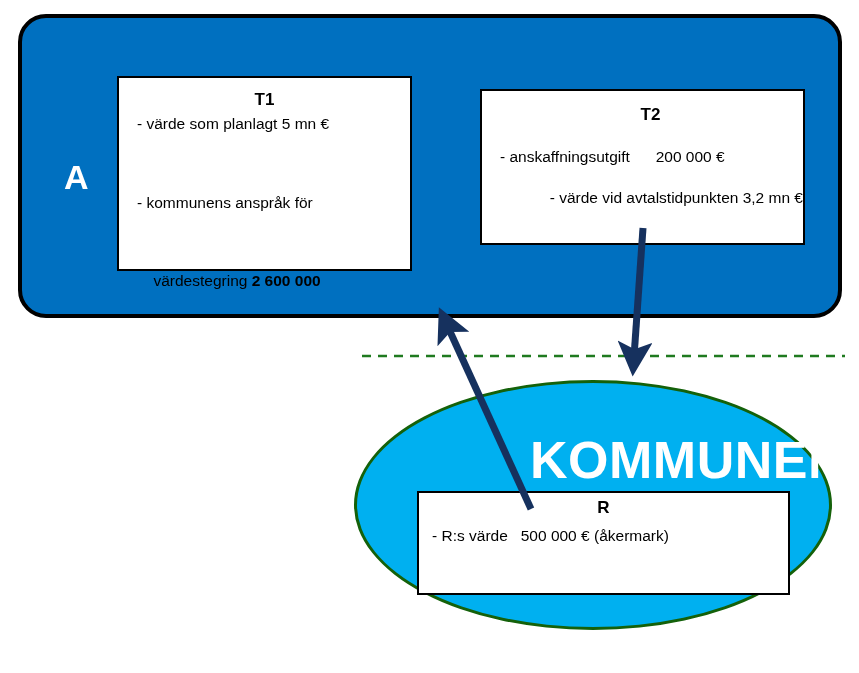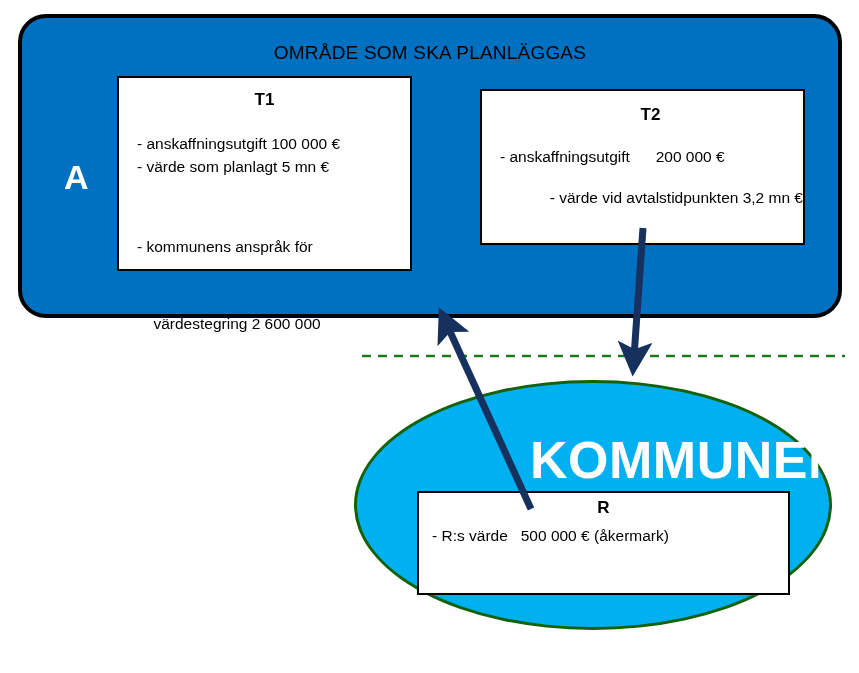--- a/index.html
+++ b/index.html
@@ -69,21 +69,21 @@
     font-weight: bold;
     color: #000000;
   }
   .box-line {
     font-size: 15.5px;
     color: #000000;
     line-height: 1.25;
     white-space: pre;
   }
   .box-line .bold {
-    font-weight: normal;
+    font-weight: bold;
     text-align: center;
   }
 
   
   .box-t1 {
     left: 117px;
     top: 76px;
     width: 295px;
     height: 195px;
   }
@@ -139,27 +139,25 @@
   .box-r .l1 { margin-top: 8px; }
   .box-r .l2 { margin-top: 2px; }
   .box-r .l3 { margin-top: 2px; }
 </style>
 </head>
 <body>
 
 <div id="stage">
 
   <div class="area-a">
-    <div class="area-title">OMRÅDE SOM SKA PLANLÄGGAS</div>
     <div class="area-label-a">A</div>
   </div>
 
   <div class="info-box box-t1">
     <div class="box-title">T1</div>
-    <div class="box-line l1">- anskaffningsutgift 100 000 €</div>
     <div class="box-line l2">- värde som planlagt 5 mn €</div>
     <div class="box-line l3">
       <div>- kommunens anspråk för</div>
       <div style="margin-left:-18px; padding-left:0;">
         <span>värdestegring </span><span class="bold">2 600 000</span>
       </div>
     </div>
   </div>
 
   <div class="info-box box-t2">

